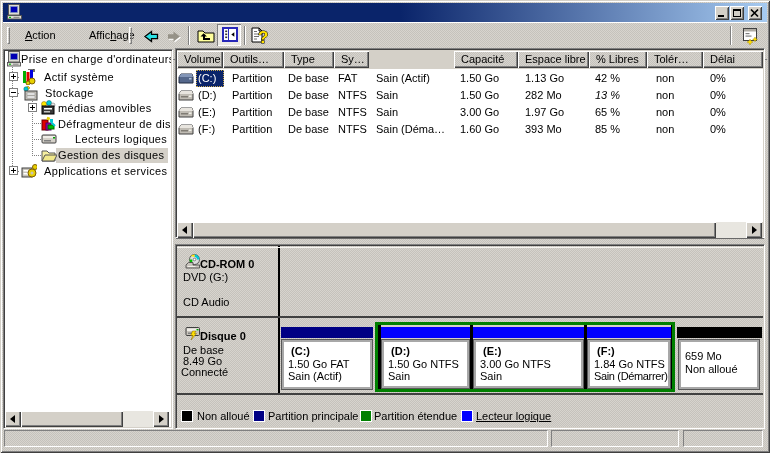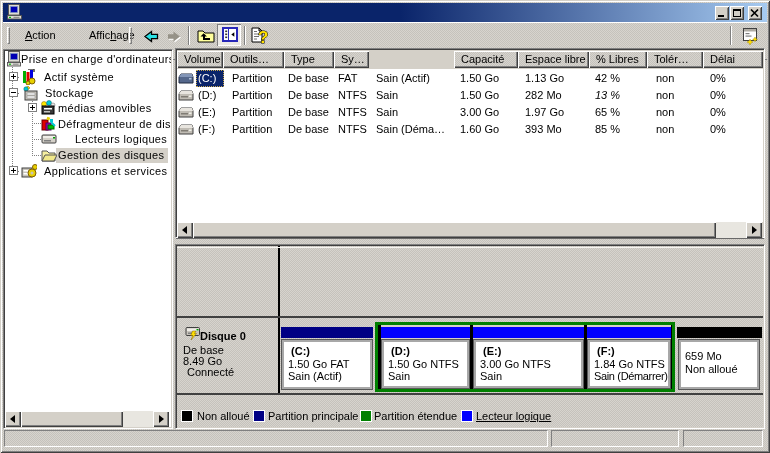--- a/index.html
+++ b/index.html
@@ -390,35 +390,49 @@
   </div>
 </div>
 
 <div id="botpane" class="abs"></div>
 <div id="botbody" class="abs" style="left:177px;top:246px;width:586px;height:181px;background:#d4d0c8;background-image:repeating-conic-gradient(#d7d4ce 0% 25%, #c5c2bc 0% 50%); background-size:2px 2px;overflow:hidden;font-size:11px;">
 
   <div class="abs" style="left:0;top:1px;width:586px;height:1px;background:#f6f4f0;z-index:5;"></div>
 
   <div class="abs" style="left:101px;top:0px;width:2px;height:147px;background:#000;"></div>
 
+  <div class="abs" style="left:0;top:0;width:586px;height:70px;">
+    <svg class="abs" style="left:8px;top:8px" width="16" height="15" viewBox="0 0 16 15">
+      <circle cx="9.5" cy="5.5" r="5" fill="#dcdcdc" stroke="#404040" stroke-width="0.8"></circle>
+      <path d="M9.5 0.5 A5 5 0 0 1 14.5 5.5 L12 5.5 A2.5 2.5 0 0 0 9.5 3 Z" fill="#00c8d4"></path>
+      <path d="M5.9 2 A5 5 0 0 1 9.5 0.5 L9.5 3 Z" fill="#ffe800"></path>
+      <path d="M4.5 5.5 A5 5 0 0 0 6 9.2 L7.7 7 A2.5 2.5 0 0 1 7 5.5 Z" fill="#00c000"></path>
+      <circle cx="9.5" cy="5.5" r="1.3" fill="#fff" stroke="#404040" stroke-width="0.6"></circle>
+      <path d="M1 11 L3.5 8.5 L8 8.5 L8 11 L14.5 11 L14.5 14 L1 14 Z" fill="#c8c4bc" stroke="#404040" stroke-width="0.8"></path>
+      <rect x="2.5" y="12" width="8" height="1" fill="#f0eee8"></rect>
+    </svg>
+    <span class="abs" style="left:23px;top:12px;font-weight:bold;">CD-ROM 0</span>
+    <span class="abs" style="left:6px;top:25px;">DVD (G:)</span>
+    <span class="abs" style="left:6px;top:50px;">CD Audio</span>
+  </div>
 
   <div class="abs" style="left:0;top:70px;width:586px;height:2px;background:#404040;"></div>
 
   <div class="abs" style="left:0;top:72px;width:586px;height:75px;">
     <svg class="abs" style="left:8px;top:8px" width="16" height="14" viewBox="0 0 16 14">
       <rect x="1" y="1.5" width="13.5" height="8" rx="1" fill="#c8c4bc" stroke="#404040"></rect>
       <rect x="2" y="2.5" width="11.5" height="2.5" fill="#f0eee8"></rect>
       <rect x="3" y="6.5" width="6" height="1.5" fill="#808080"></rect>
       <rect x="11.5" y="3" width="2" height="1.5" fill="#00a000"></rect>
       <path d="M7.5 5 L11 5 L9.5 7.5 L11.5 7.5 L6 14 L7.8 9.5 L5.8 9.5 Z" fill="#ffe000" stroke="#806000" stroke-width="0.5"></path>
     </svg>
     <span class="abs" style="left:23px;top:12px;font-weight:bold;">Disque 0</span>
     <span class="abs" style="left:6px;top:26px;">De base</span>
     <span class="abs" style="left:6px;top:37px;">8.49 Go</span>
-    <span class="abs" style="left:10px;top:48px;">Connecté</span>
+    <span class="abs" style="left:4px;top:48px;">Connecté</span>
 
     <div class="band" style="left:104px;top:9px;width:92px;background:#000084;"></div>
     <div class="dbox" style="left:104px;top:21px;width:92px;height:51px;">
       <div class="in"><b>&nbsp;(C:)</b><br>1.50 Go FAT<br>Sain (Actif)</div>
     </div>
 
     <div class="abs" style="left:198px;top:4px;width:300px;height:70px;background:#008000;"></div>
     <div class="abs" style="left:201px;top:7px;width:294px;height:64px;background:#000;"></div>
 
     <div class="abs" style="left:204px;top:7px;width:89px;height:64px;background:#d4d0c8;">

